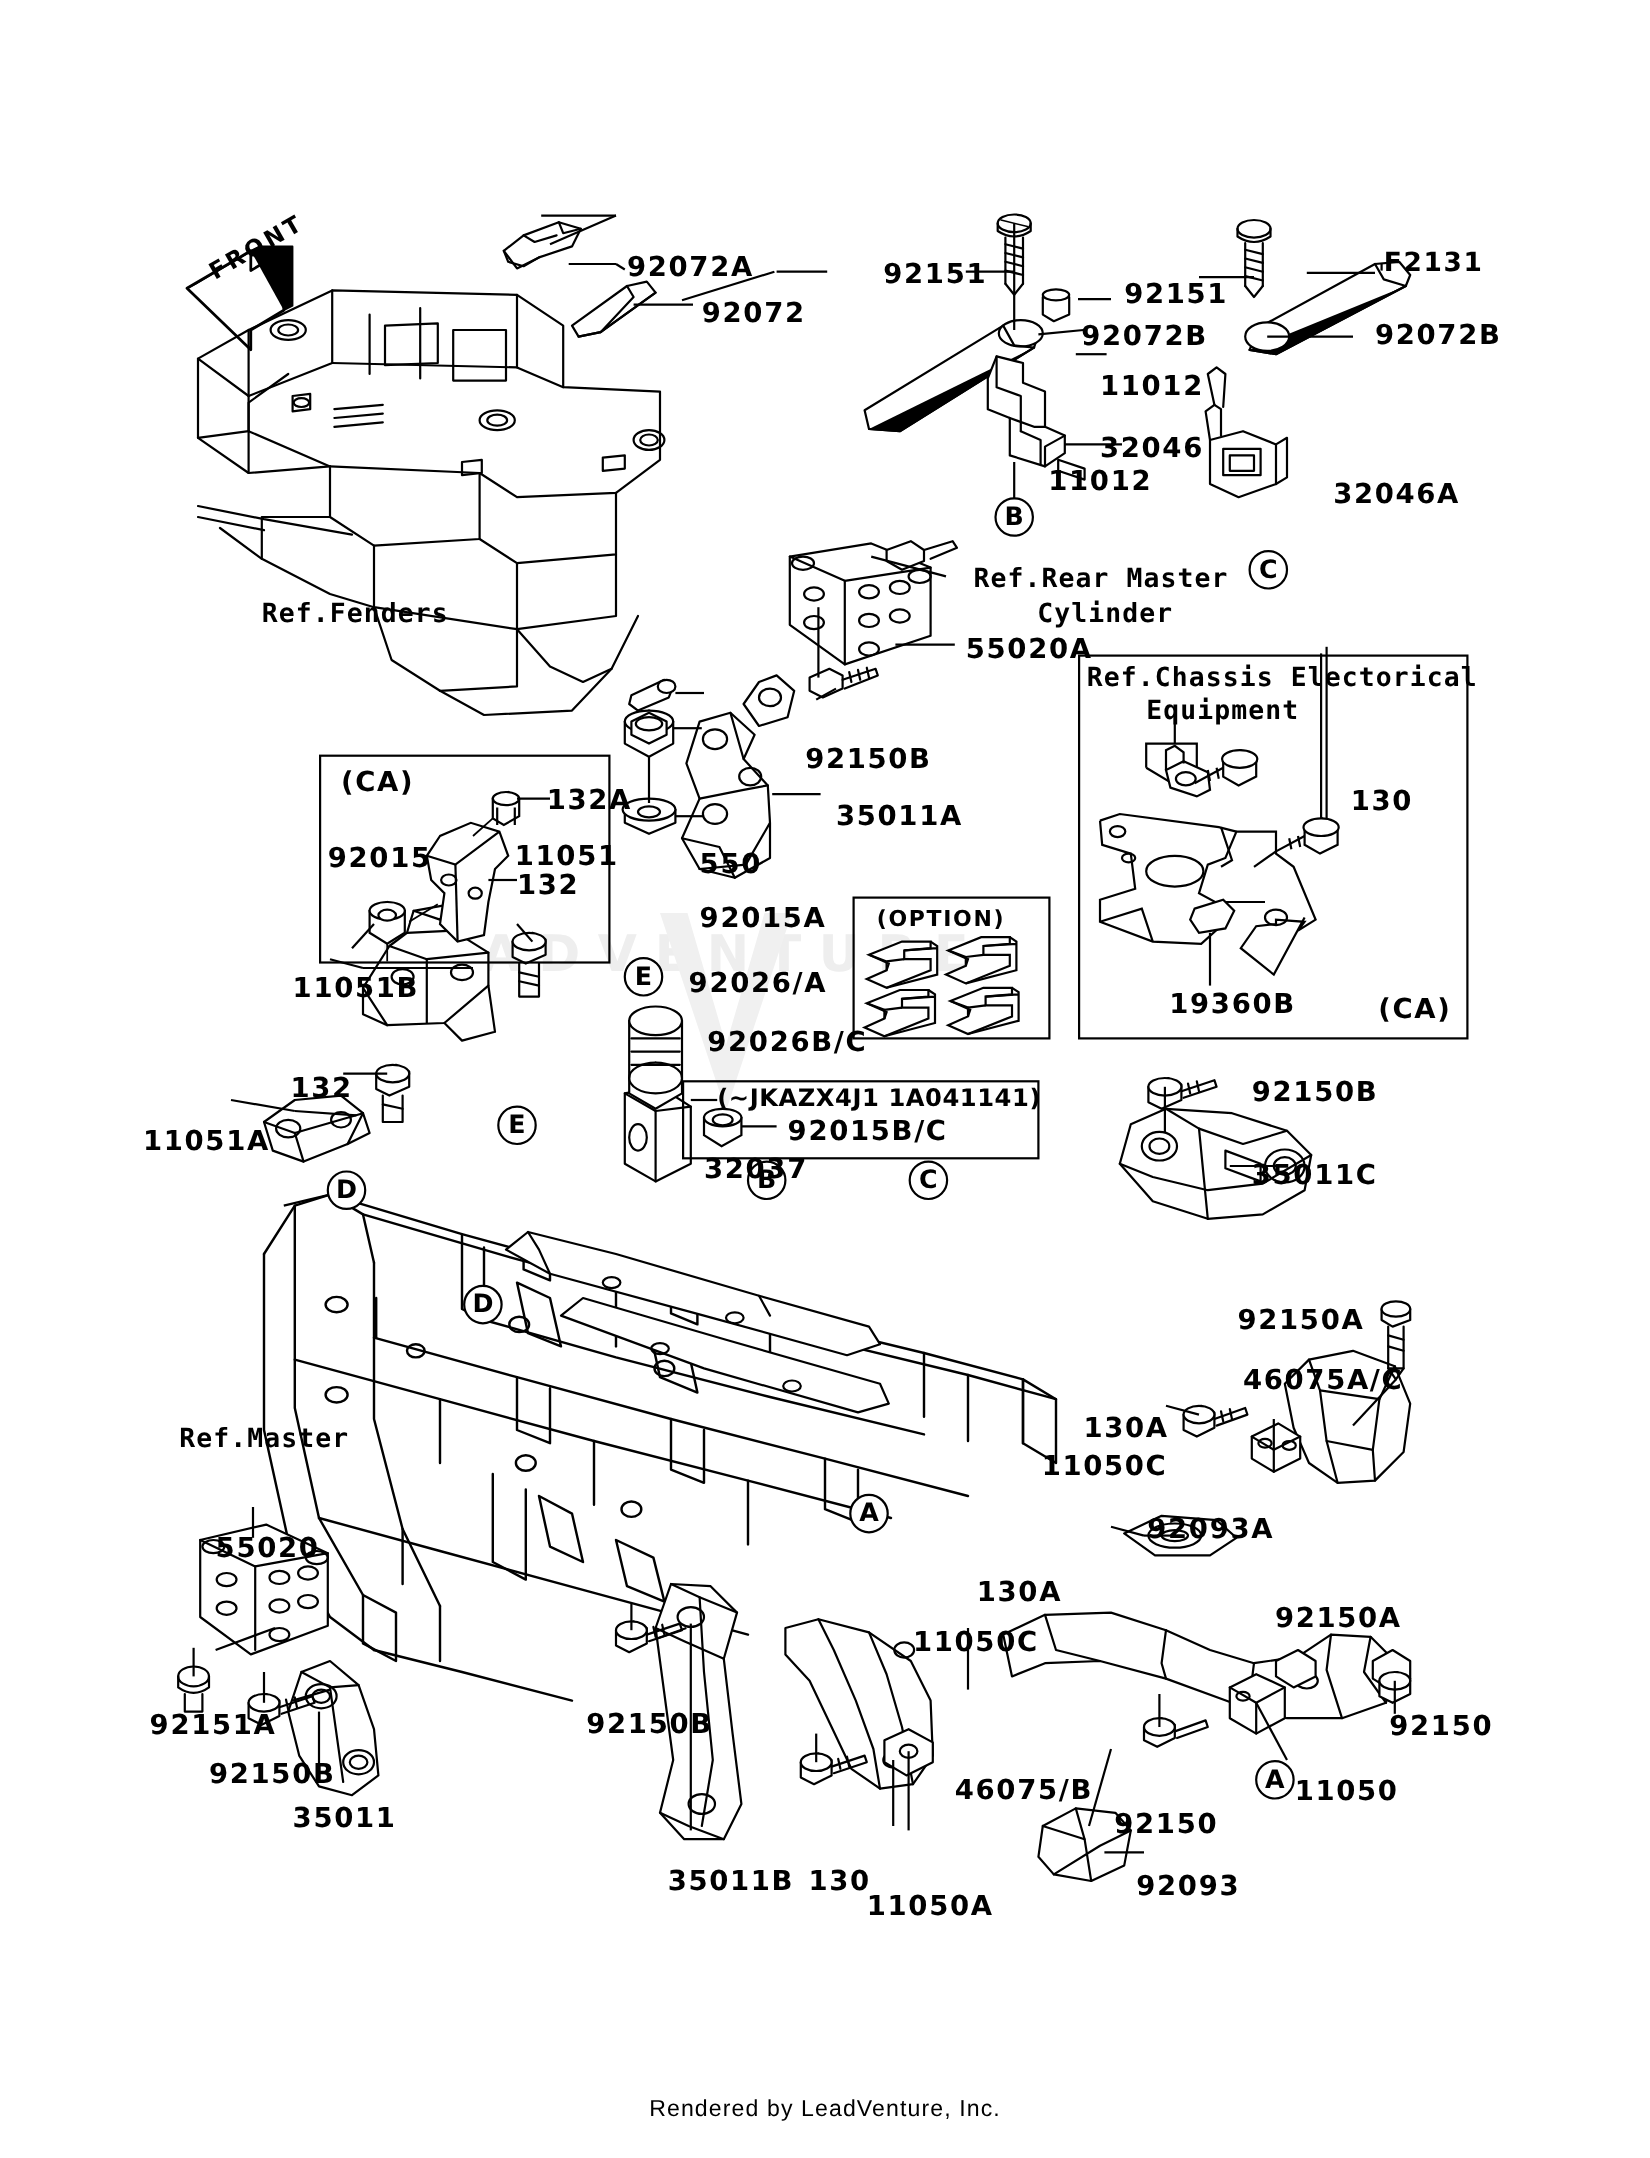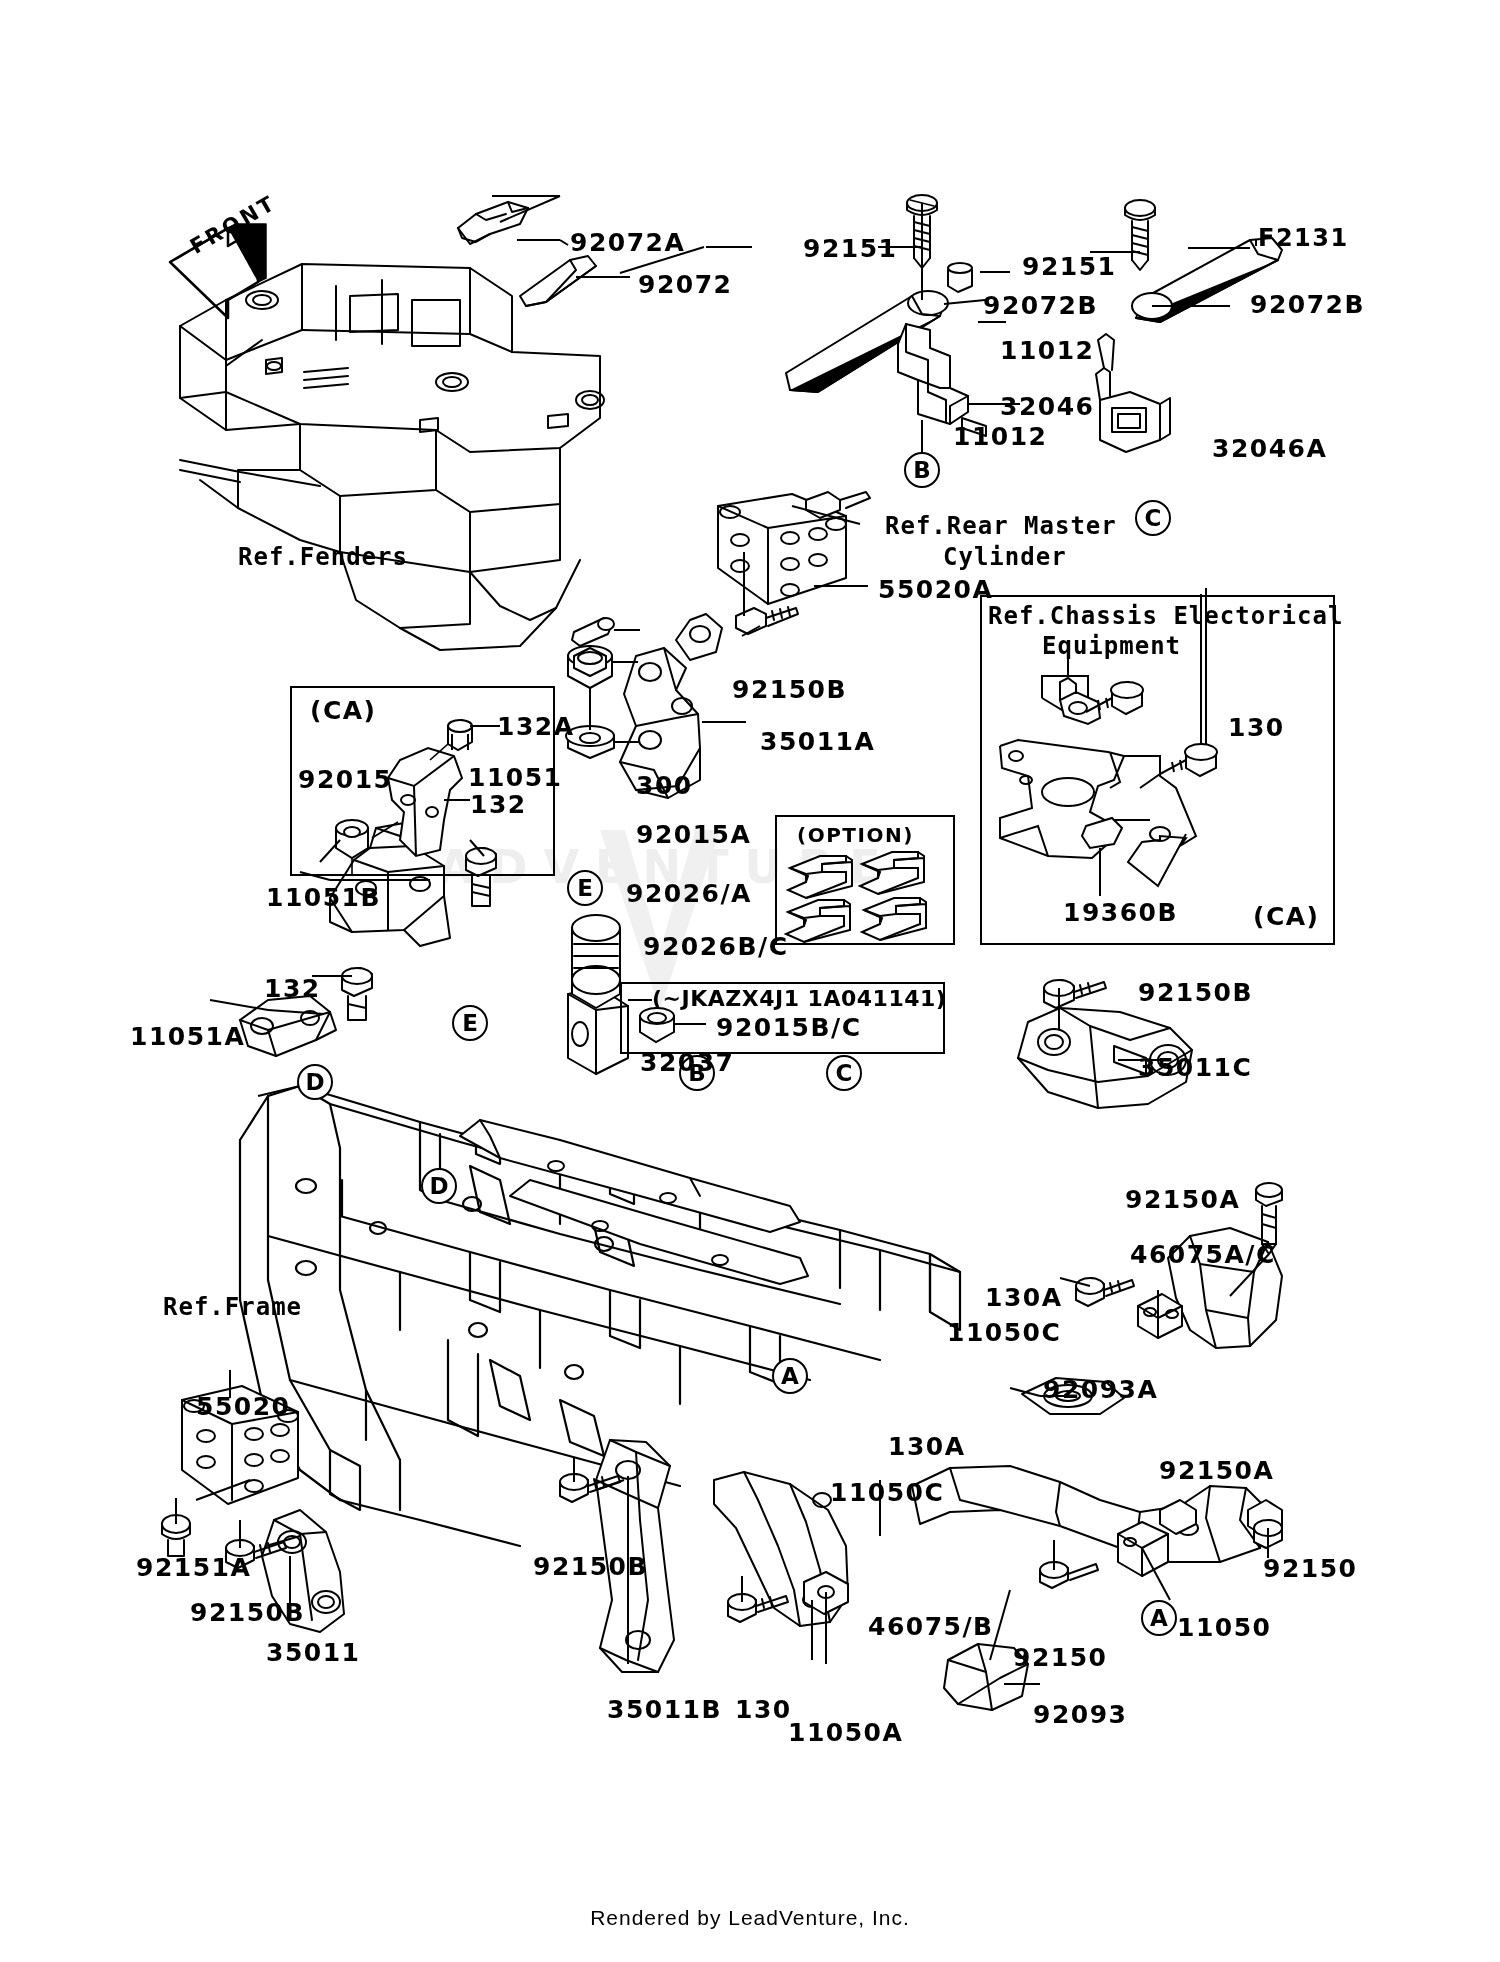--- a/index.html
+++ b/index.html
@@ -639,42 +639,42 @@
   <div class="circ" style="left:679px;top:1055px;">B</div>
   <div class="circ" style="left:826px;top:1055px;">C</div>
   <div class="circ" style="left:421px;top:1168px;">D</div>
   <div class="circ" style="left:297px;top:1064px;">D</div>
   <div class="circ" style="left:772px;top:1358px;">A</div>
   <div class="circ" style="left:1141px;top:1600px;">A</div>
 
   <div class="ref" style="left:238px;top:543px;">Ref.Fenders</div>
   <div class="ref" style="left:885px;top:512px;">Ref.Rear Master</div>
   <div class="ref" style="left:943px;top:543px;">Cylinder</div>
-  <div class="ref" style="left:163px;top:1293px;">Ref.Frame</div>
+  <div class="ref" style="left:163px;top:1293px;">Ref.Master</div>
 
   <div class="lbl" style="left:1258px;top:224px;font-size:24px;">F2131</div>
 
   <div class="lbl" style="left:570px;top:228px;">92072A</div>
   <div class="lbl" style="left:638px;top:270px;">92072</div>
   <div class="lbl" style="left:803px;top:234px;">92151</div>
   <div class="lbl" style="left:1022px;top:252px;">92151</div>
   <div class="lbl" style="left:983px;top:291px;">92072B</div>
   <div class="lbl" style="left:1250px;top:290px;">92072B</div>
   <div class="lbl" style="left:1000px;top:336px;">11012</div>
   <div class="lbl" style="left:1000px;top:392px;">32046</div>
   <div class="lbl" style="left:953px;top:422px;">11012</div>
   <div class="lbl" style="left:1212px;top:434px;">32046A</div>
   <div class="lbl" style="left:878px;top:575px;">55020A</div>
   <div class="lbl" style="left:732px;top:675px;">92150B</div>
   <div class="lbl" style="left:760px;top:727px;">35011A</div>
   <div class="lbl" style="left:497px;top:712px;">132A</div>
   <div class="lbl" style="left:468px;top:763px;">11051</div>
   <div class="lbl" style="left:470px;top:790px;">132</div>
   <div class="lbl" style="left:298px;top:765px;">92015</div>
-  <div class="lbl" style="left:636px;top:771px;">300</div>
+  <div class="lbl" style="left:636px;top:771px;">550</div>
   <div class="lbl" style="left:636px;top:820px;">92015A</div>
   <div class="lbl" style="left:626px;top:879px;">92026/A</div>
   <div class="lbl" style="left:643px;top:932px;">92026B/C</div>
   <div class="lbl" style="left:266px;top:883px;">11051B</div>
   <div class="lbl" style="left:264px;top:974px;">132</div>
   <div class="lbl" style="left:130px;top:1022px;">11051A</div>
   <div class="lbl" style="left:640px;top:1048px;">32037</div>
   <div class="lbl" style="left:716px;top:1013px;">92015B/C</div>
   <div class="lbl" style="left:1228px;top:713px;">130</div>
   <div class="lbl" style="left:1063px;top:898px;">19360B</div>

